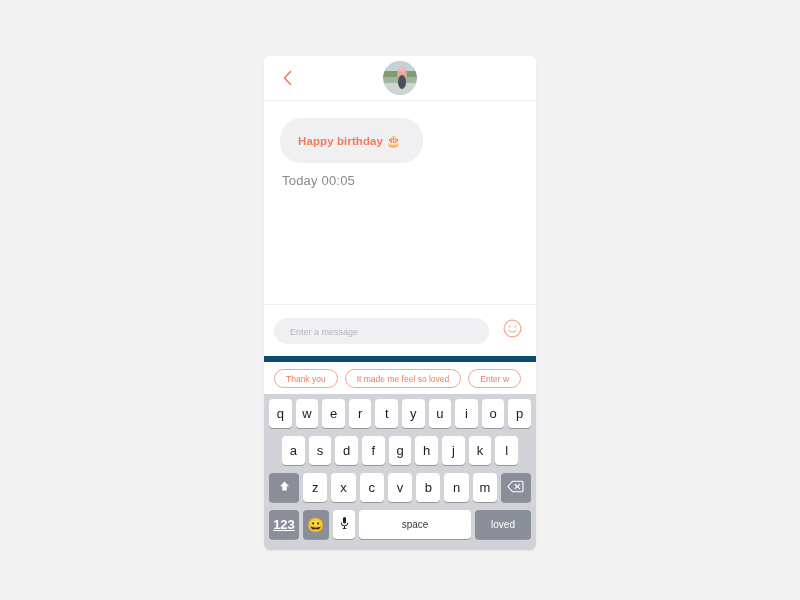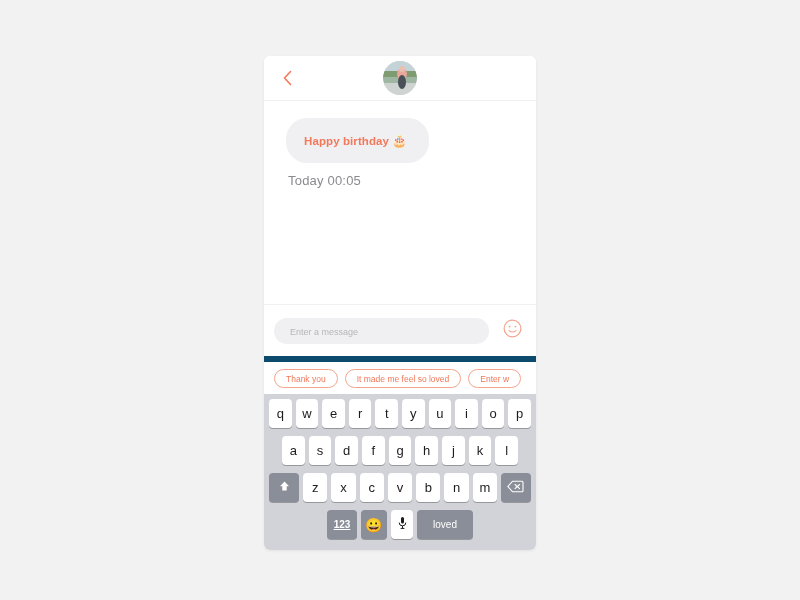--- a/index.html
+++ b/index.html
@@ -64,21 +64,20 @@
     height: 100%;
     display: block;
   }
 
   
   .chat-area {
     position: relative;
     height: 203px;
     background: #ffffff;
     padding: 0;
-    margin-left: 6px;
   }
   .bubble-row {
     padding: 17px 0 0 16px;
   }
   .bubble {
     display: inline-block;
     max-width: 180px;
     background: #f0f0f3;
     border-radius: 21px;
     padding: 13px 22px 14px 18px;
@@ -200,21 +199,21 @@
   }
   .key.dark {
     background: #8a8e98;
     color: #ffffff;
   }
   .key.shift, .key.backspace {
     flex: 0 0 30px;
   }
   .key.num123 {
     flex: 0 0 30px;
-    font-size: 10px;
+    font-size: 13px;
     font-weight: bold;
     text-decoration: underline;
   }
   .key.emoji-key {
     flex: 0 0 26px;
     font-size: 14px;
   }
   .key.mic-key {
     flex: 0 0 22px;
   }
@@ -352,18 +351,19 @@
       <div class="key mic-key">
         <span>
           <svg width="9" height="14" viewBox="0 0 9 14">
             <rect x="3" y="1" width="3" height="6.5" rx="1.5" fill="#1c1c1e"></rect>
             <path d="M1.2 6.6 a3.3 3.3 0 0 0 6.6 0" fill="none" stroke="#1c1c1e" stroke-width="1"></path>
             <line x1="4.5" y1="9.9" x2="4.5" y2="12.2" stroke="#1c1c1e" stroke-width="1"></line>
             <line x1="2.6" y1="12.4" x2="6.4" y2="12.4" stroke="#1c1c1e" stroke-width="1"></line>
           </svg>
         </span>
       </div>
+      <div class="key space">space</div>
       <div class="key dark return">loved</div>
     </div>
 
   </div>
 
 </div>
 
 </body></html>

